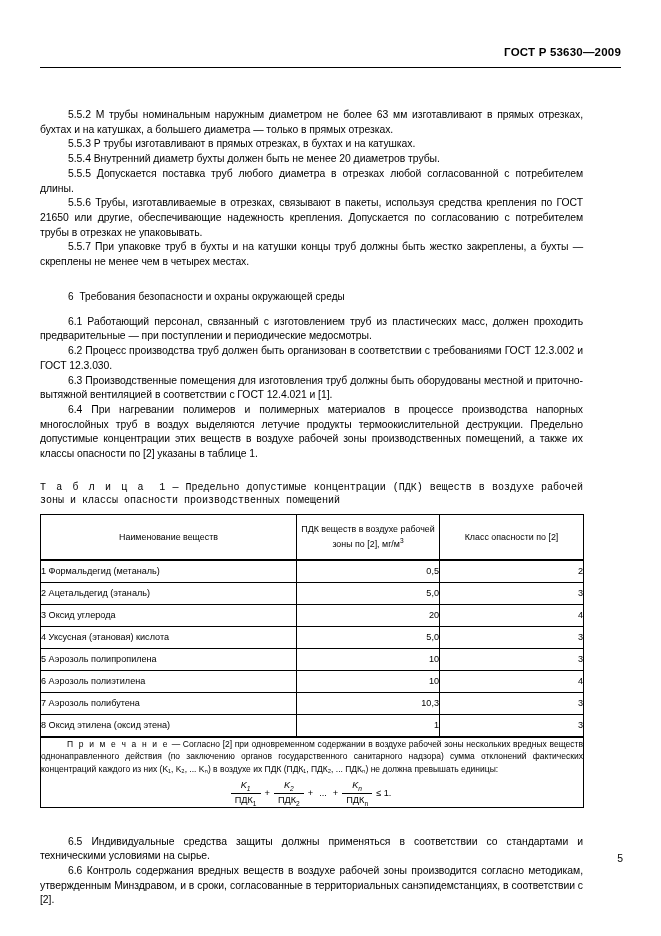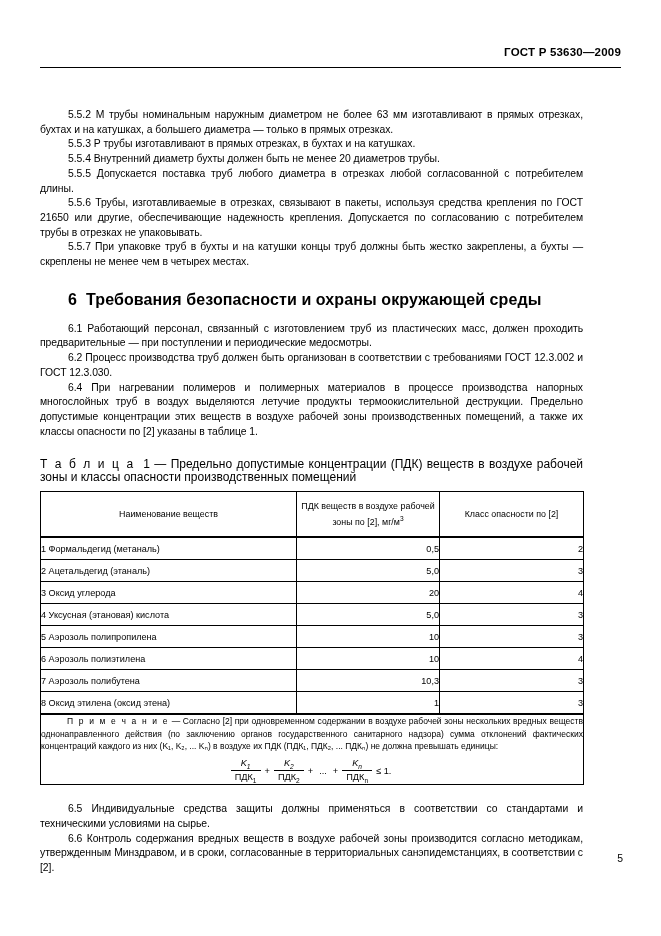--- a/index.html
+++ b/index.html
@@ -50,31 +50,32 @@
   }
   p.body-text {
     margin: 0 0 0 0;
     font-size: 10.4px;
     line-height: 14.7px;
     text-align: justify;
     text-indent: 28px;
     letter-spacing: -0.05px;
   }
   h2.section-heading {
-    font-size: 16px;
-    font-weight: bold;
+    font-size: 10px;
+    font-weight: normal;
     margin: 21px 0 13px 28px;
     letter-spacing: 0.1px;
   }
   .table-caption {
-    font-size: 12px;
+    font-size: 10px;
     line-height: 13px;
     margin: 19px 0 7px 0;
     text-align: justify;
     text-indent: 0;
+    font-family: Liberation Mono, monospace;
   }
   .caption-label {
     letter-spacing: 1.6px;
   }
   table.data-table {
     border-collapse: collapse;
     width: 543px;
     table-layout: fixed;
     font-size: 9.1px;
   }
@@ -148,21 +149,21 @@
     font-size: 9.2px;
   }
   sub.idx {
     font-size: 6.6px;
     font-style: italic;
   }
   sub.idxn {
     font-size: 6.6px;
   }
   .tail {
-    margin-top: 17px;
+    margin-top: 27px;
   }
   .page-number {
     position: absolute;
     right: 38px;
     bottom: 72px;
     font-size: 10.4px;
   }
   sup.sup {
     font-size: 6.6px;
     vertical-align: super;
@@ -186,20 +187,21 @@
     <p class="body-text">5.5.5  Допускается поставка труб любого диаметра в отрезках любой согласованной с потребителем длины.</p>
     <p class="body-text">5.5.6  Трубы, изготавливаемые в отрезках, связывают в пакеты, используя средства крепления по ГОСТ 21650 или другие, обеспечивающие надежность крепления. Допускается по согласованию с потребителем трубы в отрезках не упаковывать.</p>
     <p class="body-text">5.5.7  При упаковке труб в бухты и на катушки концы труб должны быть жестко закреплены, а бухты — скреплены не менее чем в четырех местах.</p>
 
     <h2 class="section-heading">
       <span>6</span>&nbsp;&nbsp;<span>Требования безопасности и охраны окружающей среды</span>
     </h2>
 
     <p class="body-text">6.1  Работающий персонал, связанный с изготовлением труб из пластических масс, должен проходить предварительные — при поступлении и периодические медосмотры.</p>
     <p class="body-text">6.2  Процесс производства труб должен быть организован в соответствии с требованиями ГОСТ 12.3.002 и ГОСТ 12.3.030.</p>
+    <p class="body-text">6.3  Производственные помещения для изготовления труб должны быть оборудованы местной и приточно-вытяжной вентиляцией в соответствии с ГОСТ 12.4.021 и [1].</p>
     <p class="body-text">6.4  При нагревании полимеров и полимерных материалов в процессе производства напорных многослойных труб в воздух выделяются летучие продукты термоокислительной деструкции. Предельно допустимые концентрации этих веществ в воздухе рабочей зоны производственных помещений, а также их классы опасности по [2] указаны в таблице 1.</p>
 
     <div class="table-caption">
       <span class="caption-label">Т а б л и ц а</span>&nbsp;&nbsp;<span>1</span>&nbsp;<span>— Предельно допустимые концентрации (ПДК) веществ в воздухе рабочей зоны и классы опасности производственных помещений</span>
     </div>
 
     <table class="data-table">
       <colgroup>
         <col class="col-1">
           <col class="col-2">

